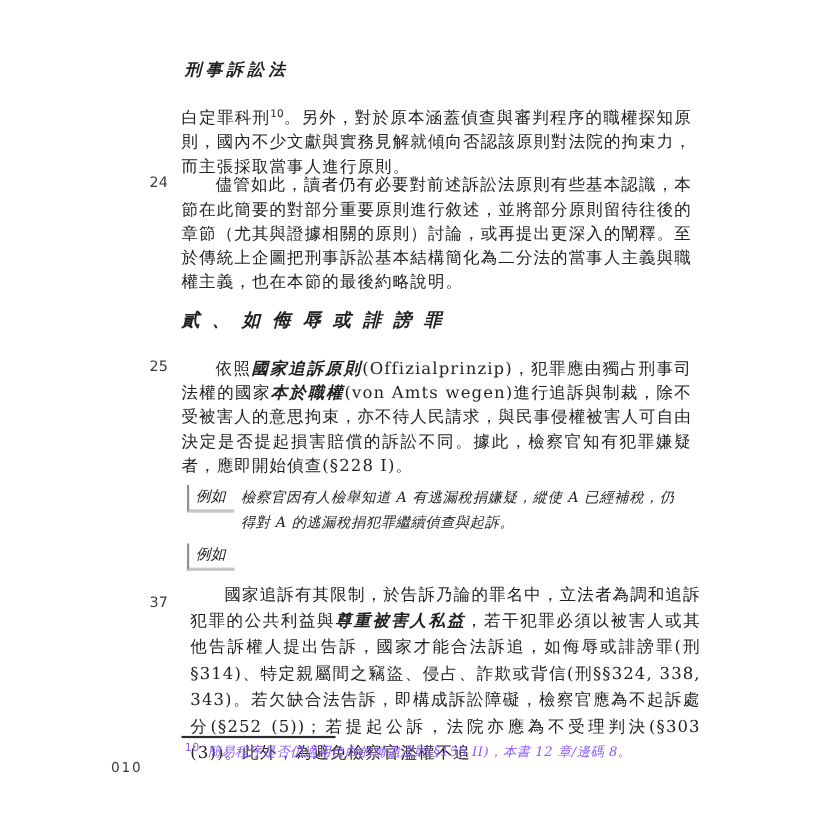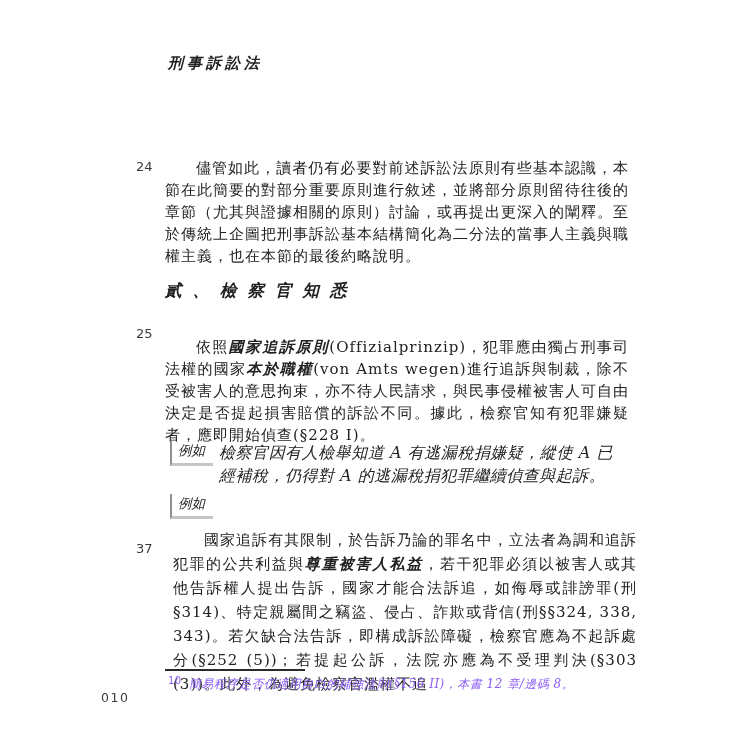--- a/index.html
+++ b/index.html
@@ -50,21 +50,21 @@
 
   .ex-label {
     left: 170px;
     font-size: 13.5px; font-style: italic;
     padding: 1px 8px 3px 6px;
     border-left: 2px solid #8f8f8f;
     border-bottom: 3px solid #c6c6c6;
   }
   .ex-text {
     left: 219px; width: 394px;
-    font-size: 16px; font-style: italic;
+    font-size: 13px; font-style: italic;
     line-height: 23px; letter-spacing: 0.5px;
     text-align: justify;
   }
 
   .footnote-rule {
     left: 165px; top: 669px;
     width: 140px; height: 2px;
     background: #2b2b2b;
   }
   .footnote {
@@ -84,28 +84,29 @@
     font-size: 12.5px; letter-spacing: 1.5px; color: #3d3d3d;
   }
 </style>
 </head>
 <body>
 
 <div class="page">
 
   <div class="abs running-header">刑事訴訟法</div>
 
+  <div class="abs body-para" style="top: 93px;"><span>白定罪科刑</span><sup class="fn-sup">10</sup><span>。另外，對於原本涵蓋偵查與審判程序的職權探知原則，國內不少文獻與實務見解就傾向否認該原則對法院的拘束力，而主張採取當事人進行原則。</span></div>
 
   <div class="abs margin-num" style="top: 159px;">24</div>
   <div class="abs body-para indent" style="top: 157px;">儘管如此，讀者仍有必要對前述訴訟法原則有些基本認識，本節在此簡要的對部分重要原則進行敘述，並將部分原則留待往後的章節（尤其與證據相關的原則）討論，或再提出更深入的闡釋。至於傳統上企圖把刑事訴訟基本結構簡化為二分法的當事人主義與職權主義，也在本節的最後約略說明。</div>
 
-  <div class="abs section-heading">貳、檢察官知悉</div>
+  <div class="abs section-heading">貳、如侮辱或誹謗罪</div>
 
   <div class="abs margin-num" style="top: 326px;">25</div>
-  <div class="abs body-para indent" style="top: 324px; margin-top: 12px;"><span>依照</span><span class="em-kai">國家追訴原則</span><span>(Offizialprinzip)，犯罪應由獨占刑事司法權的國家</span><span class="em-kai">本於職權</span><span>(von Amts wegen)進行追訴與制裁，除不受被害人的意思拘束，亦不待人民請求，與民事侵權被害人可自由決定是否提起損害賠償的訴訟不同。據此，檢察官知有犯罪嫌疑者，應即開始偵查(§228 I)。</span></div>
+  <div class="abs body-para indent" style="top: 324px;"><span>依照</span><span class="em-kai">國家追訴原則</span><span>(Offizialprinzip)，犯罪應由獨占刑事司法權的國家</span><span class="em-kai">本於職權</span><span>(von Amts wegen)進行追訴與制裁，除不受被害人的意思拘束，亦不待人民請求，與民事侵權被害人可自由決定是否提起損害賠償的訴訟不同。據此，檢察官知有犯罪嫌疑者，應即開始偵查(§228 I)。</span></div>
 
   <div class="abs ex-label" style="top: 441px;">例如</div>
   <div class="abs ex-text" style="top: 441px;">檢察官因有人檢舉知道 A 有逃漏稅捐嫌疑，縱使 A 已經補稅，仍得對 A 的逃漏稅捐犯罪繼續偵查與起訴。</div>
 
   <div class="abs ex-label" style="top: 494px;">例如</div>
 
   <div class="abs margin-num" style="top: 541px;">37</div>
   <div class="abs body-para indent" style="top: 528px; line-height: 24px; margin-left: 8px;"><span>國家追訴有其限制，於告訴乃論的罪名中，立法者為調和追訴犯罪的公共利益與</span><span class="em-kai">尊重被害人私益</span><span>，若干犯罪必須以被害人或其他告訴權人提出告訴，國家才能合法訴追，如侮辱或誹謗罪(刑§314)、特定親屬間之竊盜、侵占、詐欺或背信(刑§§324, 338, 343)。若欠缺合法告訴，即構成訴訟障礙，檢察官應為不起訴處分(§252 (5))；若提起公訴，法院亦應為不受理判決(§303 (3))。此外，為避免檢察官濫權不追</span></div>
 
   <div class="abs footnote-rule"></div>

